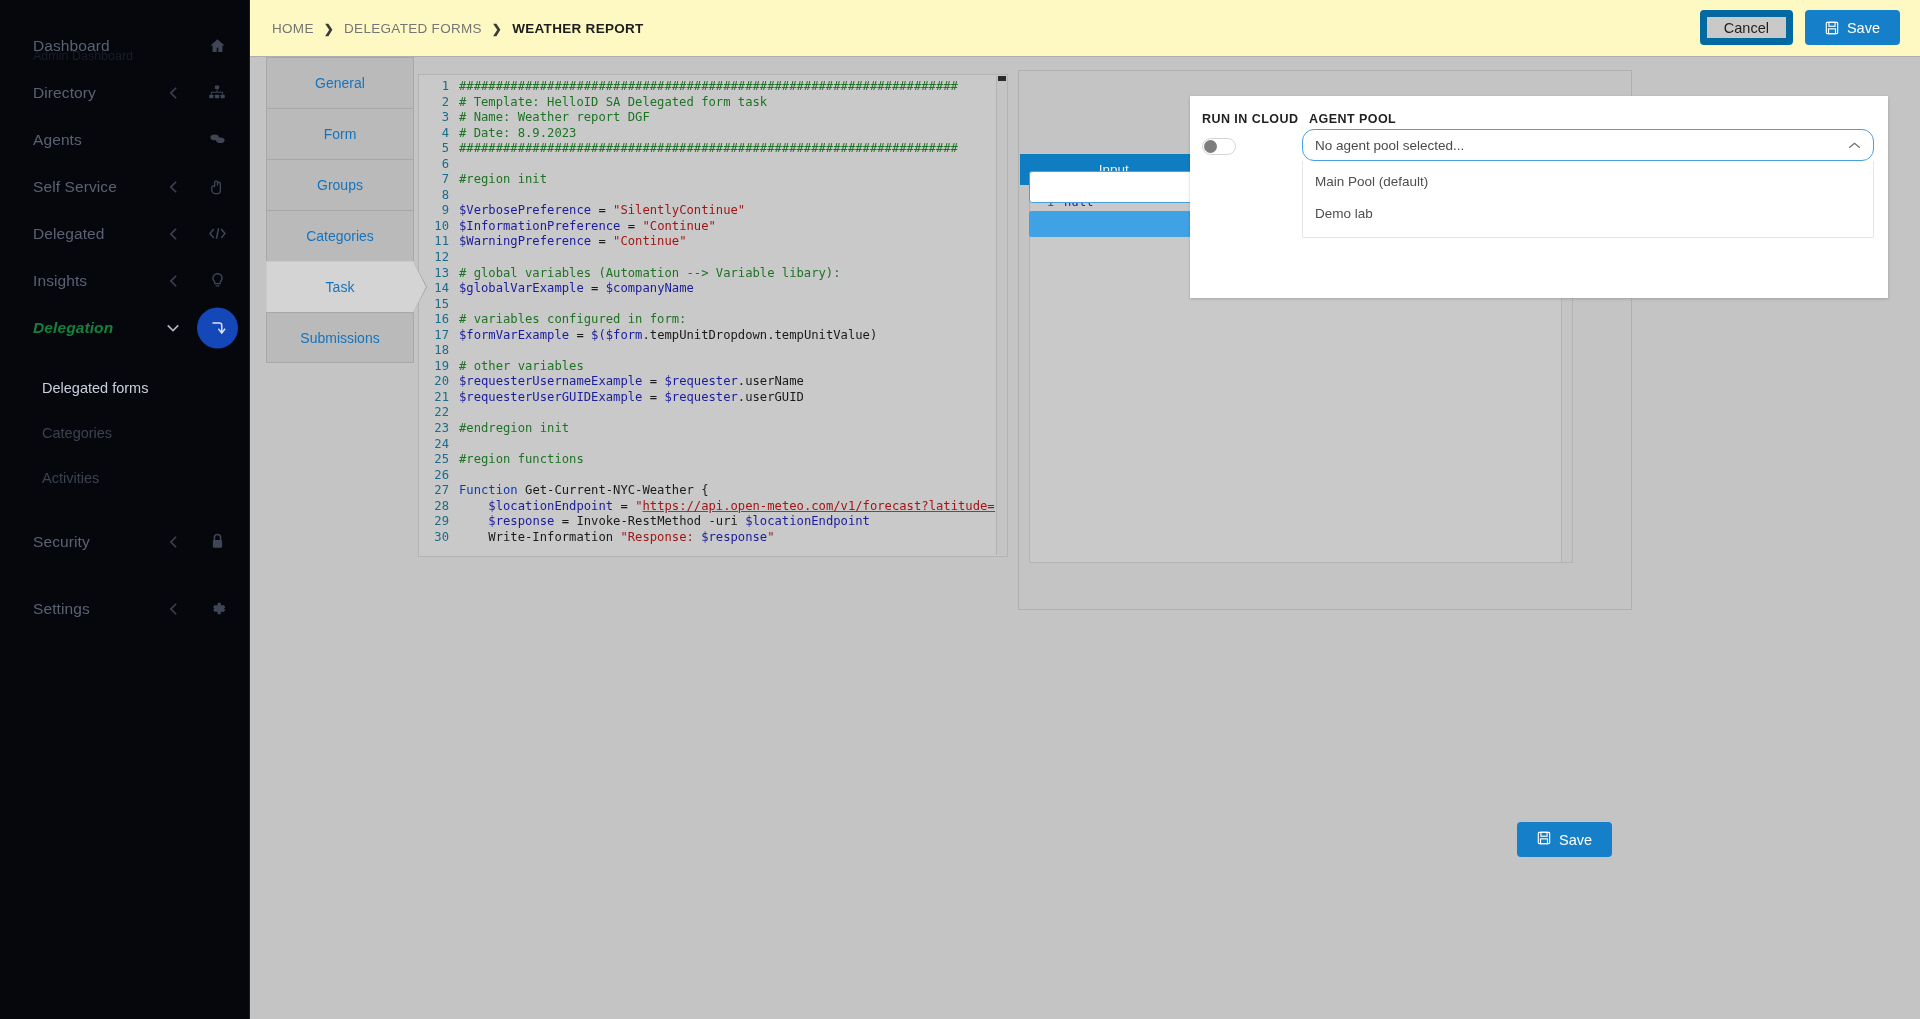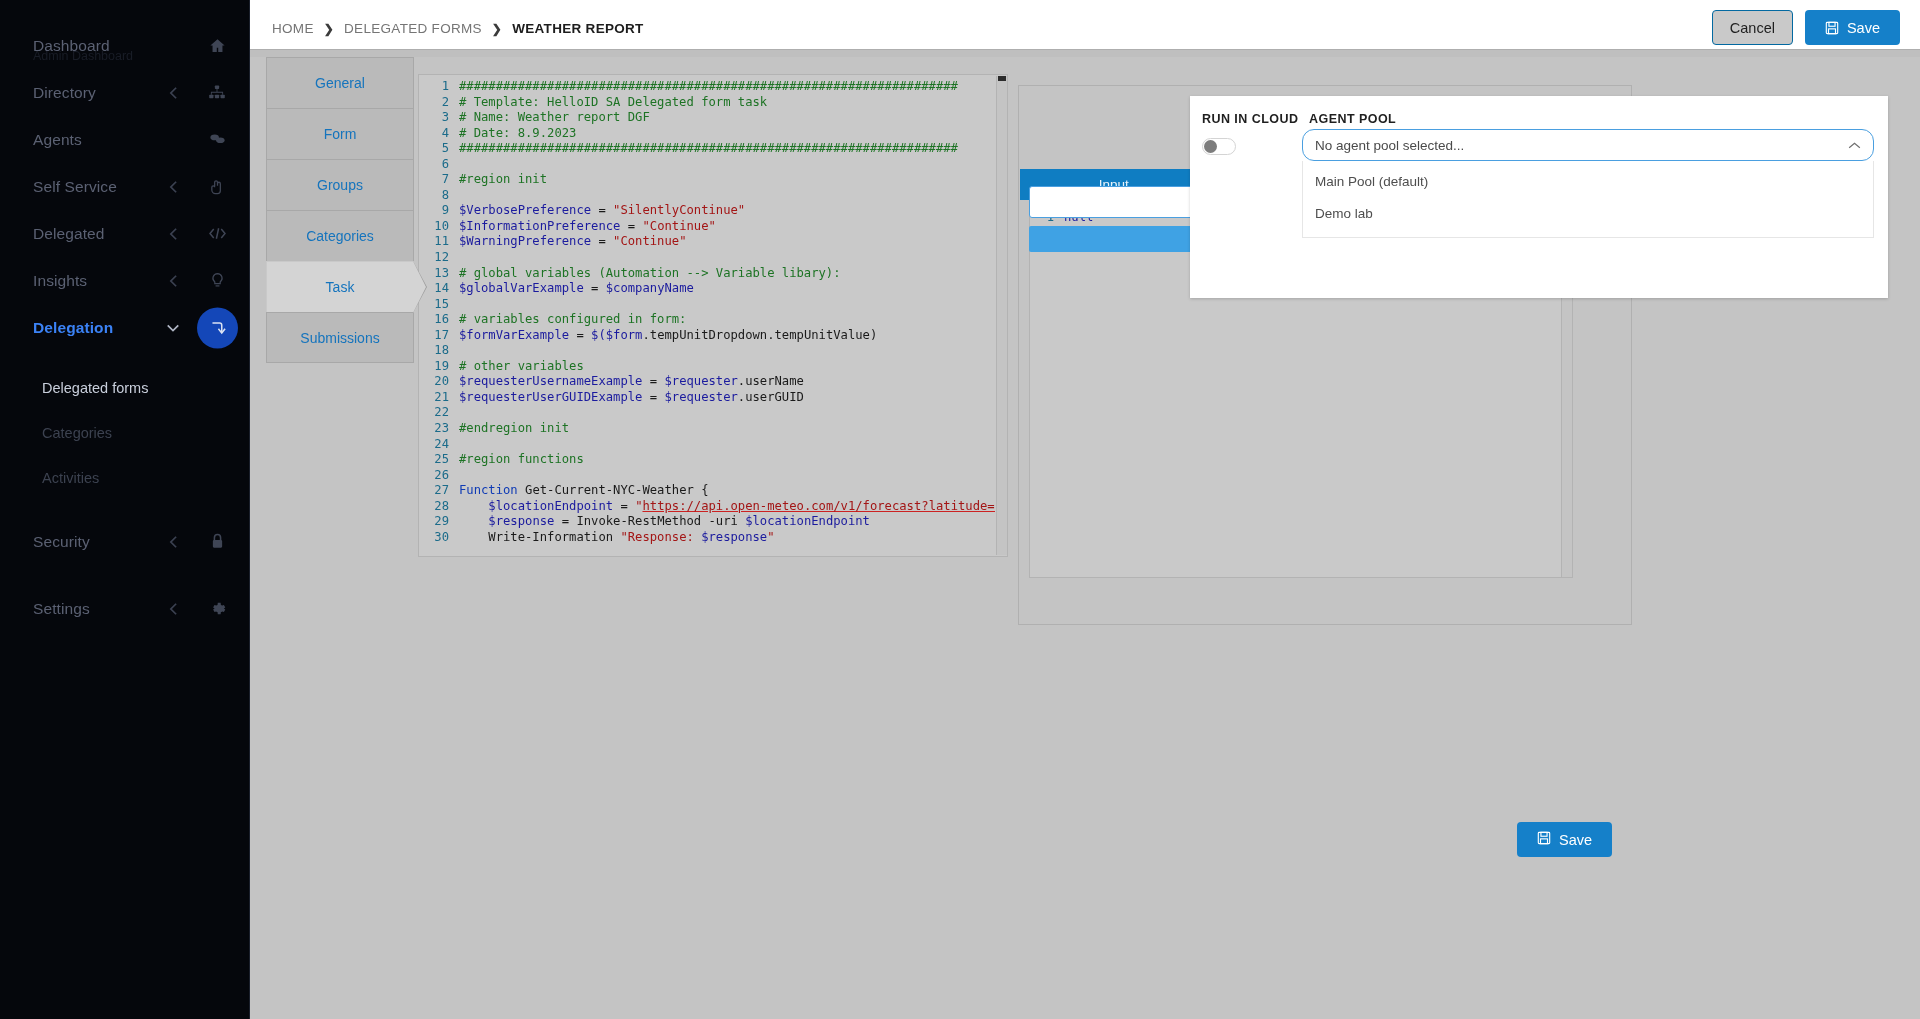--- a/index.html
+++ b/index.html
@@ -28,21 +28,21 @@
     display: flex; align-items: center;
     padding: 0 4px 0 33px;
     cursor: pointer;
   }
   .nav-label {
     font-size: 15.5px;
     color: #5b6173;
     letter-spacing: .1px;
     white-space: nowrap;
   }
-  .nav-item.active .nav-label { color: #3b82f6; font-weight: bold; }
+  .nav-item.active .nav-label { color: #15803d; font-weight: bold; font-style: italic; }
   .nav-sub {
     position:absolute; left:33px; top:27px;
     font-size: 12.5px; color: #191d27;
     white-space: nowrap;
   }
   .nav-caret {
     position: absolute; right: 72px; top: 50%;
     transform: translateY(-50%);
     font-size: 13px; color: #3b4151;
     line-height: 1;
@@ -68,22 +68,22 @@
     height: 45px; display:flex; align-items:center;
     padding-left: 42px;
     font-size: 14.5px; color:#3c4250;
     cursor:pointer;
   }
   .sub-item.sel { color:#c9cfdc; }
   .nav-gap { height: 14px; }
 
   
   #topbar {
-    position:absolute; left:250px; top:0; right:0; height:50px;
-    background: #ffffff;
+    position:absolute; left:250px; top:0; right:0; height:57px;
+    background: #fef9c3;
     border-bottom: 1px solid #aeaeae;
     padding-left: 40px;
   }
   #breadcrumb {
     position:absolute; left:22px; top:0; height:57px;
     display:flex; align-items:center; gap:10px;
     font-size: 13.5px; letter-spacing:.3px;
   }
   .crumb { color:#757575; text-transform:uppercase; cursor:pointer; }
   .crumb.cur { color:#1d1d1d; font-weight:bold; cursor:default; }
@@ -92,21 +92,21 @@
   #topbar-actions {
     position:absolute; right:20px; top:10px;
     display:flex; gap:12px; align-items:center;
   }
   .btn {
     height: 35px; border-radius:4px;
     display:flex; align-items:center; justify-content:center;
     font-size:14.5px; cursor:pointer; padding:0 17px;
     white-space:nowrap;
   }
-  .btn-cancel { background:#c9c9c9; border:1px solid #0369a1; color:#1f1f1f; }
+  .btn-cancel { background:#c9c9c9; border:7px solid #0369a1; color:#1f1f1f; }
   .btn-save { background:#1580c9; color:#fff; gap:8px; padding:0 20px; }
   .btn-save svg { display:block; }
 
   
   #content {
     position:absolute; left:250px; top:57px; right:0; bottom:0;
     background:#c4c4c4;
   }
   #panel {
     position:absolute; left:16px; top:0px; right:0px;
@@ -186,21 +186,21 @@
     position:absolute; right:0; top:1px; width:11px; bottom:1px;
     background:#c4c4c4; border-left:1px solid #b3b3b3;
   }
   #ed-vthumb {
     position:absolute; left:1px; right:1px; top:0; height:5px;
     background:#2b2b2b;
   }
 
   
   #outcol {
-    position:absolute; left:752px; top:28px;
+    position:absolute; left:752px; top:13px;
     width: 614px; height: 540px;
     background:#c4c4c4; border:1px solid #b0b0b0;
   }
 
   #rc-tabs {
     position:absolute; left:1px; top:83px;
     width:564px; height:31px;
     display:flex;
   }
   .rc-tab {

